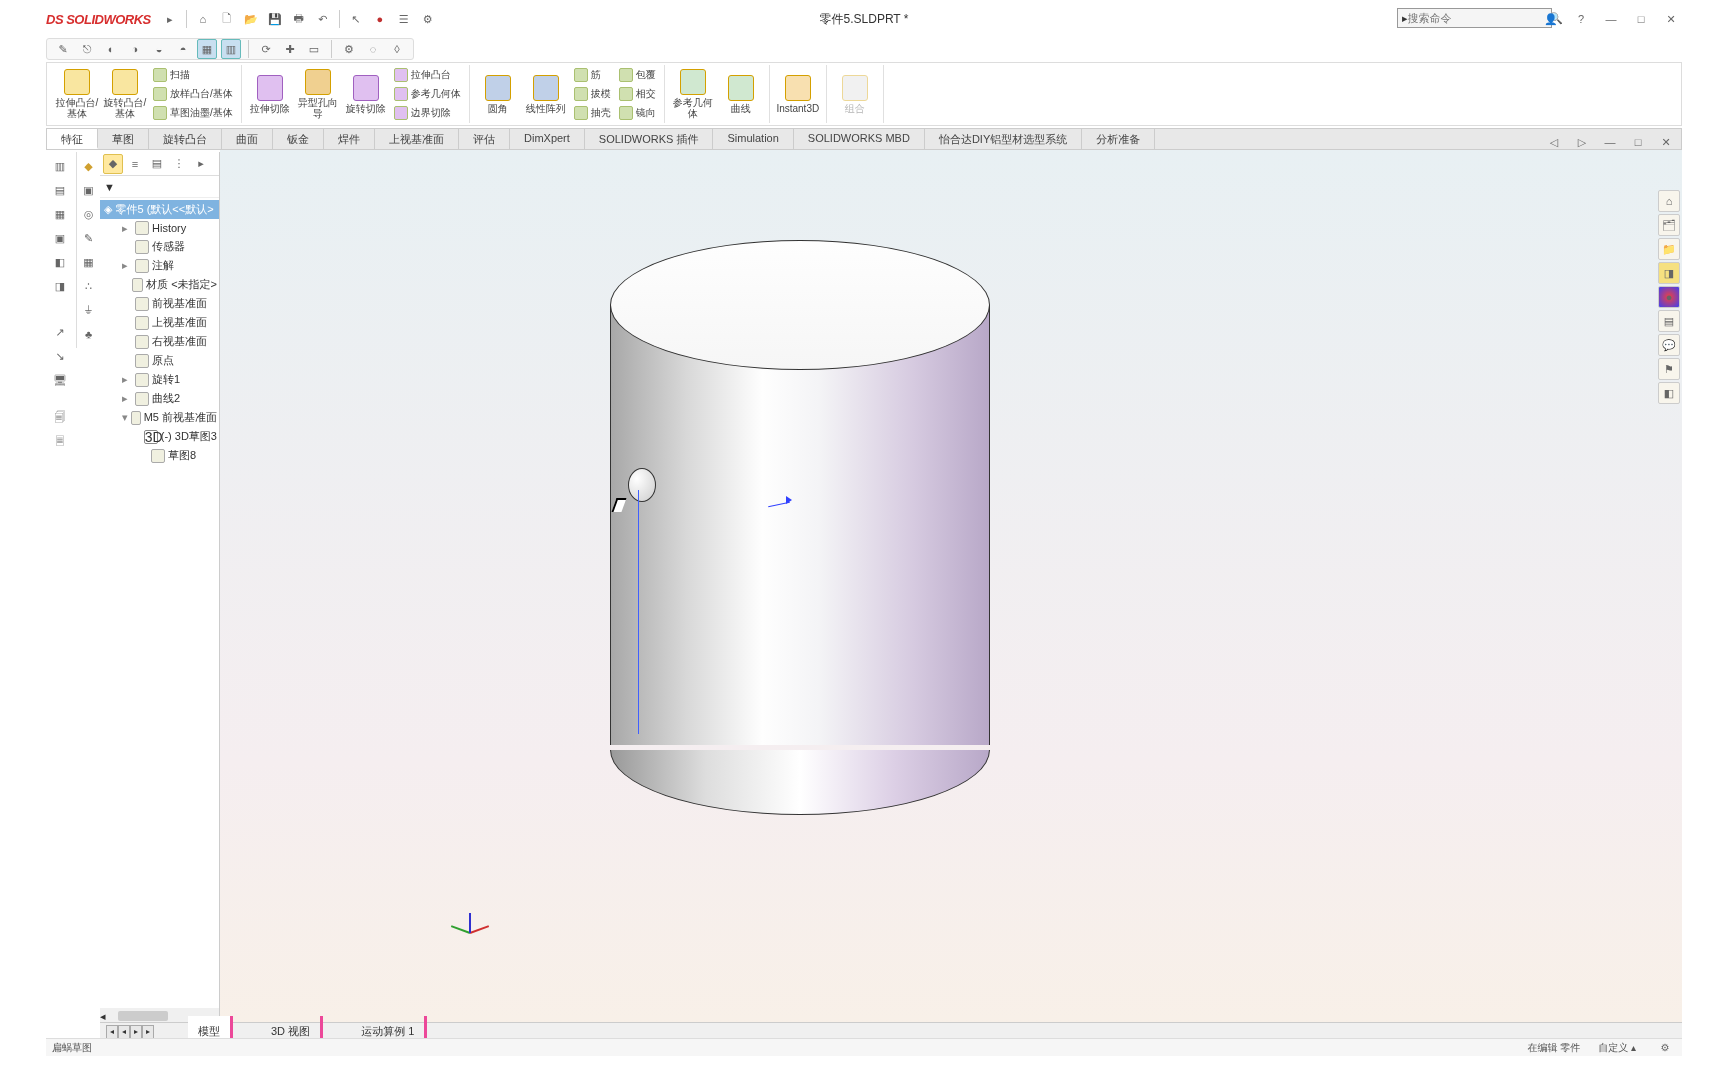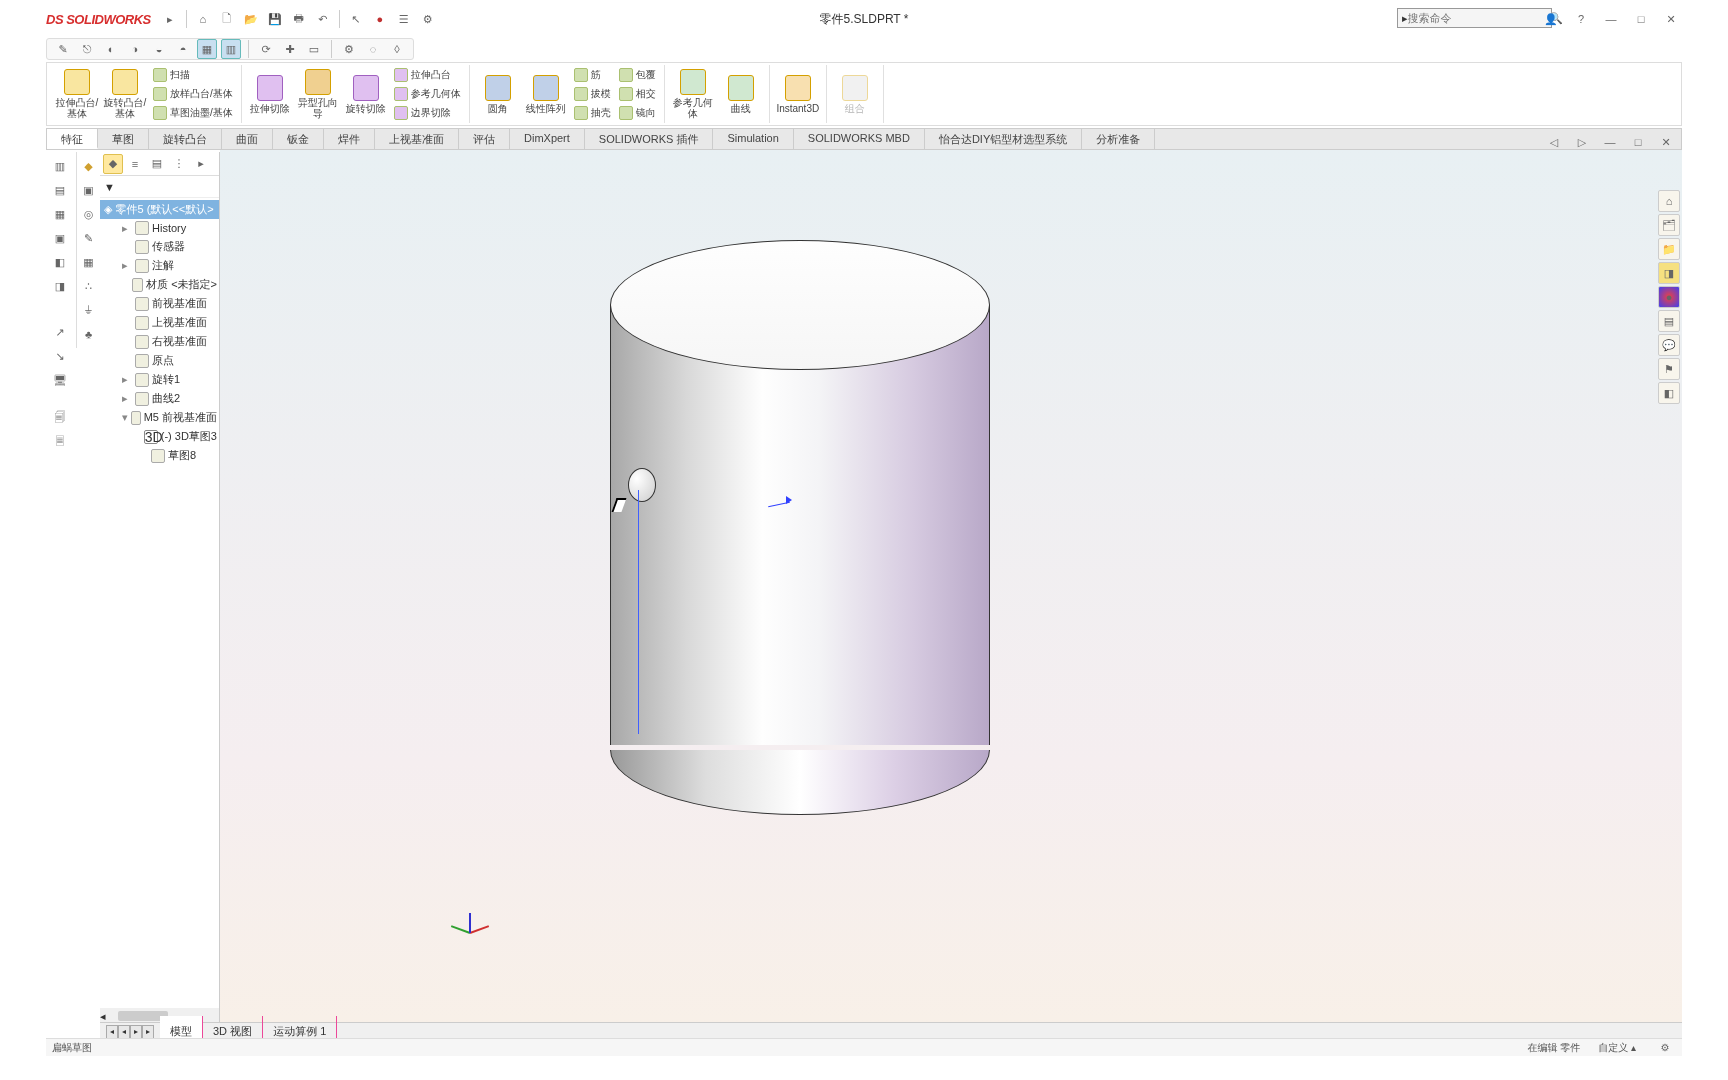--- a/index.html
+++ b/index.html
@@ -88,21 +88,21 @@
 .cursor::before { content: ''; position: absolute; border-left: 2px solid #000; border-top: 2px solid #000; width: 8px; height: 12px; transform: skewX(-20deg); background: #fff; }
 
 
 .right-bar { position: absolute; top: 190px; right: 46px; width: 24px; display: flex; flex-direction: column; gap: 2px; }
 .right-bar .tb-btn { width: 22px; height: 22px; border: 1px solid #ccc; background: #f8f5ec; }
 
 
 .bottom-tabs { position: absolute; bottom: 40px; left: 100px; right: 46px; height: 18px; background: #f0f0f0; border-top: 1px solid #ccc; display: flex; align-items: center; font-size: 11px; }
 .bottom-tabs .nav { display: flex; margin: 0 6px; }
 .bottom-tabs .nav span { width: 12px; height: 14px; border: 1px solid #aaa; display: inline-flex; align-items: center; justify-content: center; font-size: 8px; background: #e8e8e8; }
-.btab { padding: 8px 10px; border-right: 1px solid #ec4899; cursor: pointer; }
+.btab { padding: 8px 10px; border-right: 3px solid #ec4899; cursor: pointer; margin-left: 28px; }
 .btab.active { background: #fff; }
 
 
 .status { position: absolute; bottom: 24px; left: 46px; right: 46px; height: 18px; background: #f6f6f6; border-top: 1px solid #ddd; display: flex; align-items: center; font-size: 10px; padding: 0 6px; color: #555; }
 .status .sr { margin-left: auto; display: flex; gap: 18px; align-items: center; }
 </style>
 </head>
 <body>
 
 <div class="top-bar">

